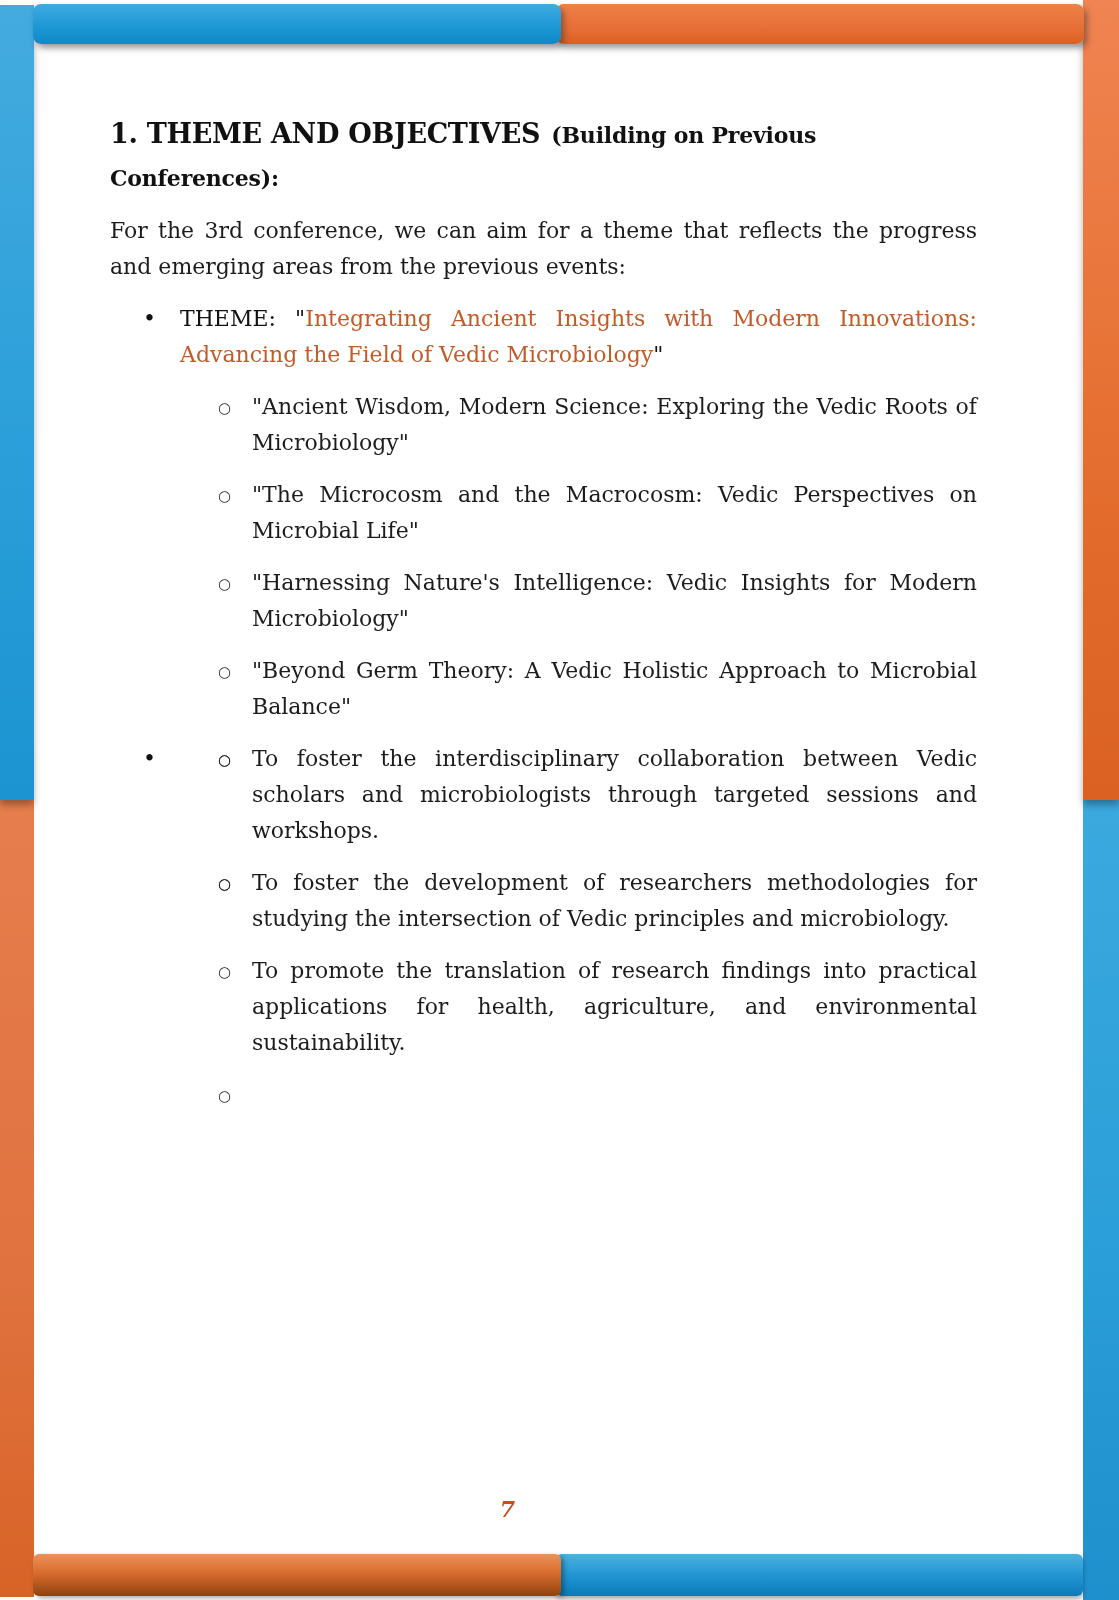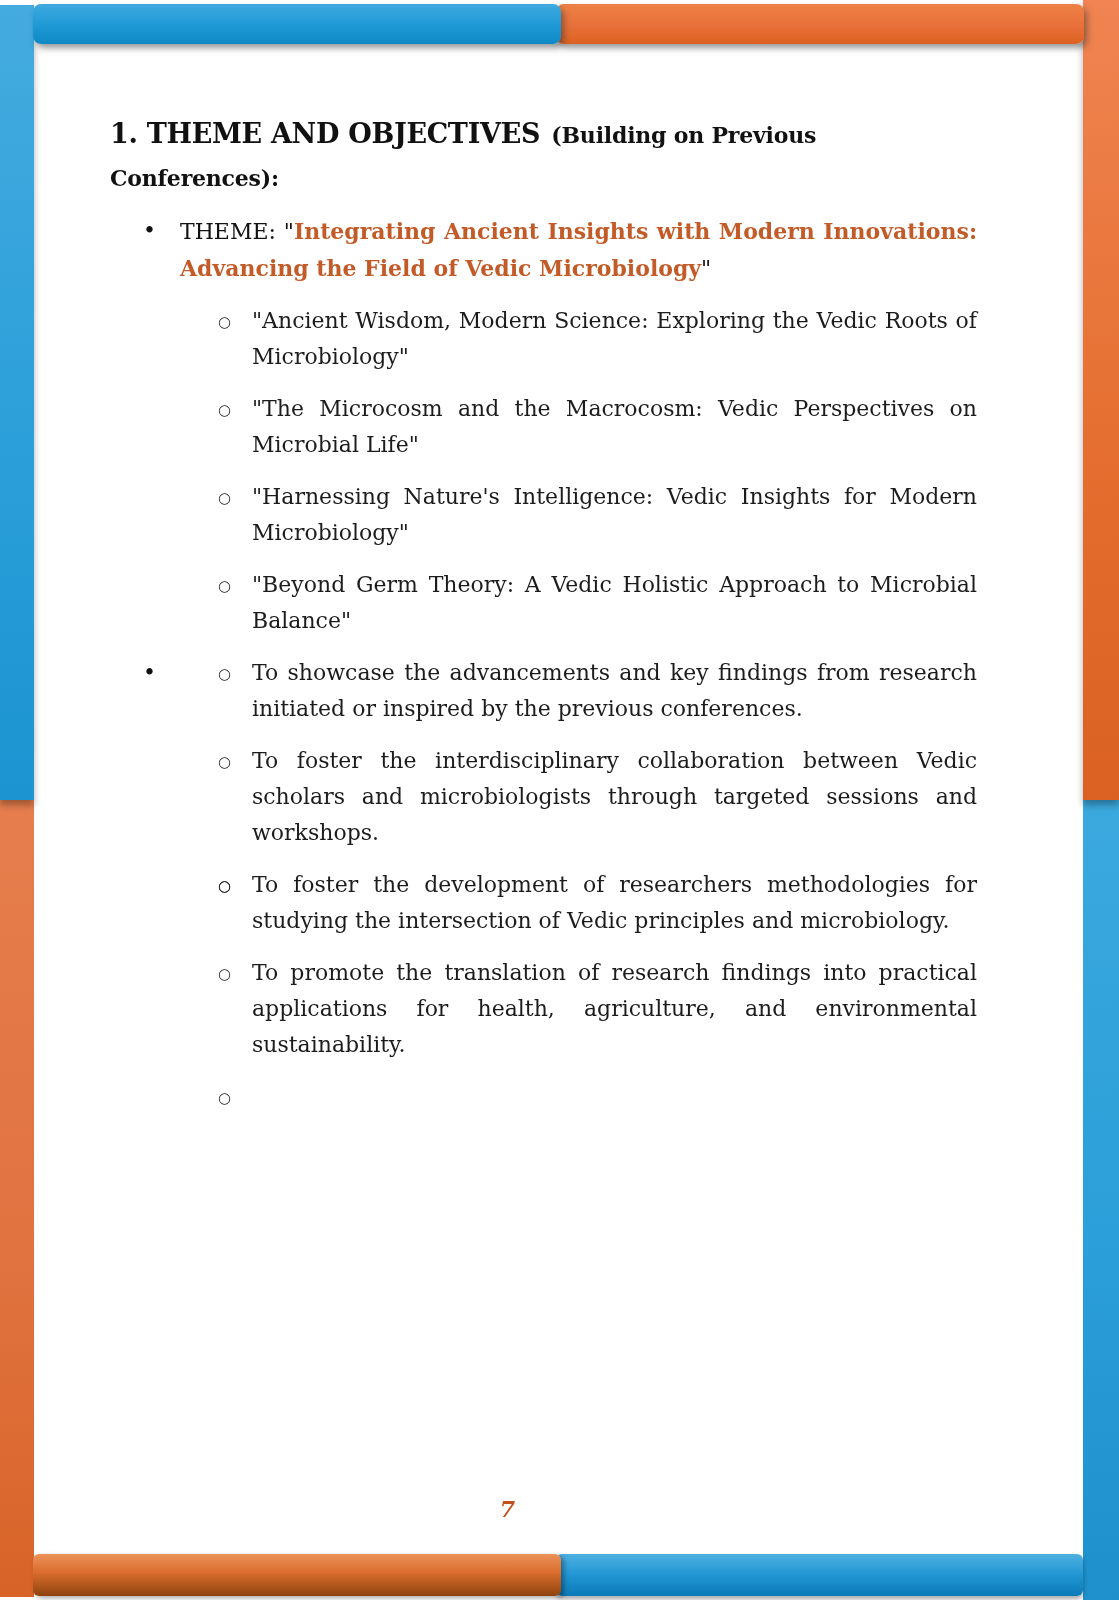--- a/index.html
+++ b/index.html
@@ -95,21 +95,21 @@
     padding-left:70px;
     font-size:22px;line-height:36px;
   }
   .l1 > li > .marker1{
     position:absolute;left:33px;top:0;
     font-size:22px;line-height:36px;color:#111;
   }
   .theme-line{margin:0 0 16px 0;text-align:justify;text-align-last:left;}
   .objectives-line{margin:0 0 16px 0;}
   .bold{font-weight:normal;color:#111111;}
-  .theme-orange{font-weight:bold;color:#c25b28;}
+  .theme-orange{font-weight:normal;color:#c25b28;}
   .l2 > li{
     position:relative;
     padding-left:72px;
     margin:0 0 16px 0;
     font-size:22px;line-height:36px;
     text-align:justify;text-align-last:left;
   }
   .l2 > li > .marker2{
     position:absolute;left:38px;top:1px;
     font-size:15px;line-height:36px;color:#222;
@@ -136,20 +136,21 @@
   <div class="hbar bar-top-left"></div>
   <div class="hbar bar-top-right"></div>
   <div class="hbar bar-bottom-left"></div>
   <div class="hbar bar-bottom-right"></div>
 
   <div class="content">
 
     <h1 class="doc-heading"><span class="h-main">1. THEME AND OBJECTIVES</span>
       <span class="h-sub">(Building on Previous Conferences):</span></h1>
 
+    <p class="intro">For the 3rd conference, we can aim for a theme that reflects the progress and emerging areas from the previous events:</p>
 
     <ul class="l1">
 
       <li>
         <span class="marker1">•</span>
         <p class="theme-line"><span class="bold">THEME:</span>
           <span class="bold">"</span><span class="theme-orange">Integrating Ancient Insights with Modern Innovations: Advancing the Field of Vedic Microbiology</span><span class="bold">"</span></p>
 
         <ul class="l2">
           <li>
@@ -170,21 +171,20 @@
           </li>
         </ul>
       </li>
 
       <li>
         <span class="marker1">•</span>
 
         <ul class="l2">
           <li>
             <span class="marker2">○</span>
-            <span>To showcase the advancements and key findings from research initiated or inspired by the previous conferences.</span>
           </li>
           <li>
             <span class="marker2">○</span>
             <span>To foster the interdisciplinary collaboration between Vedic scholars and microbiologists through targeted sessions and workshops.</span>
           </li>
           <li>
             <span class="marker2">○</span>
           </li>
           <li>
             <span class="marker2">○</span>

